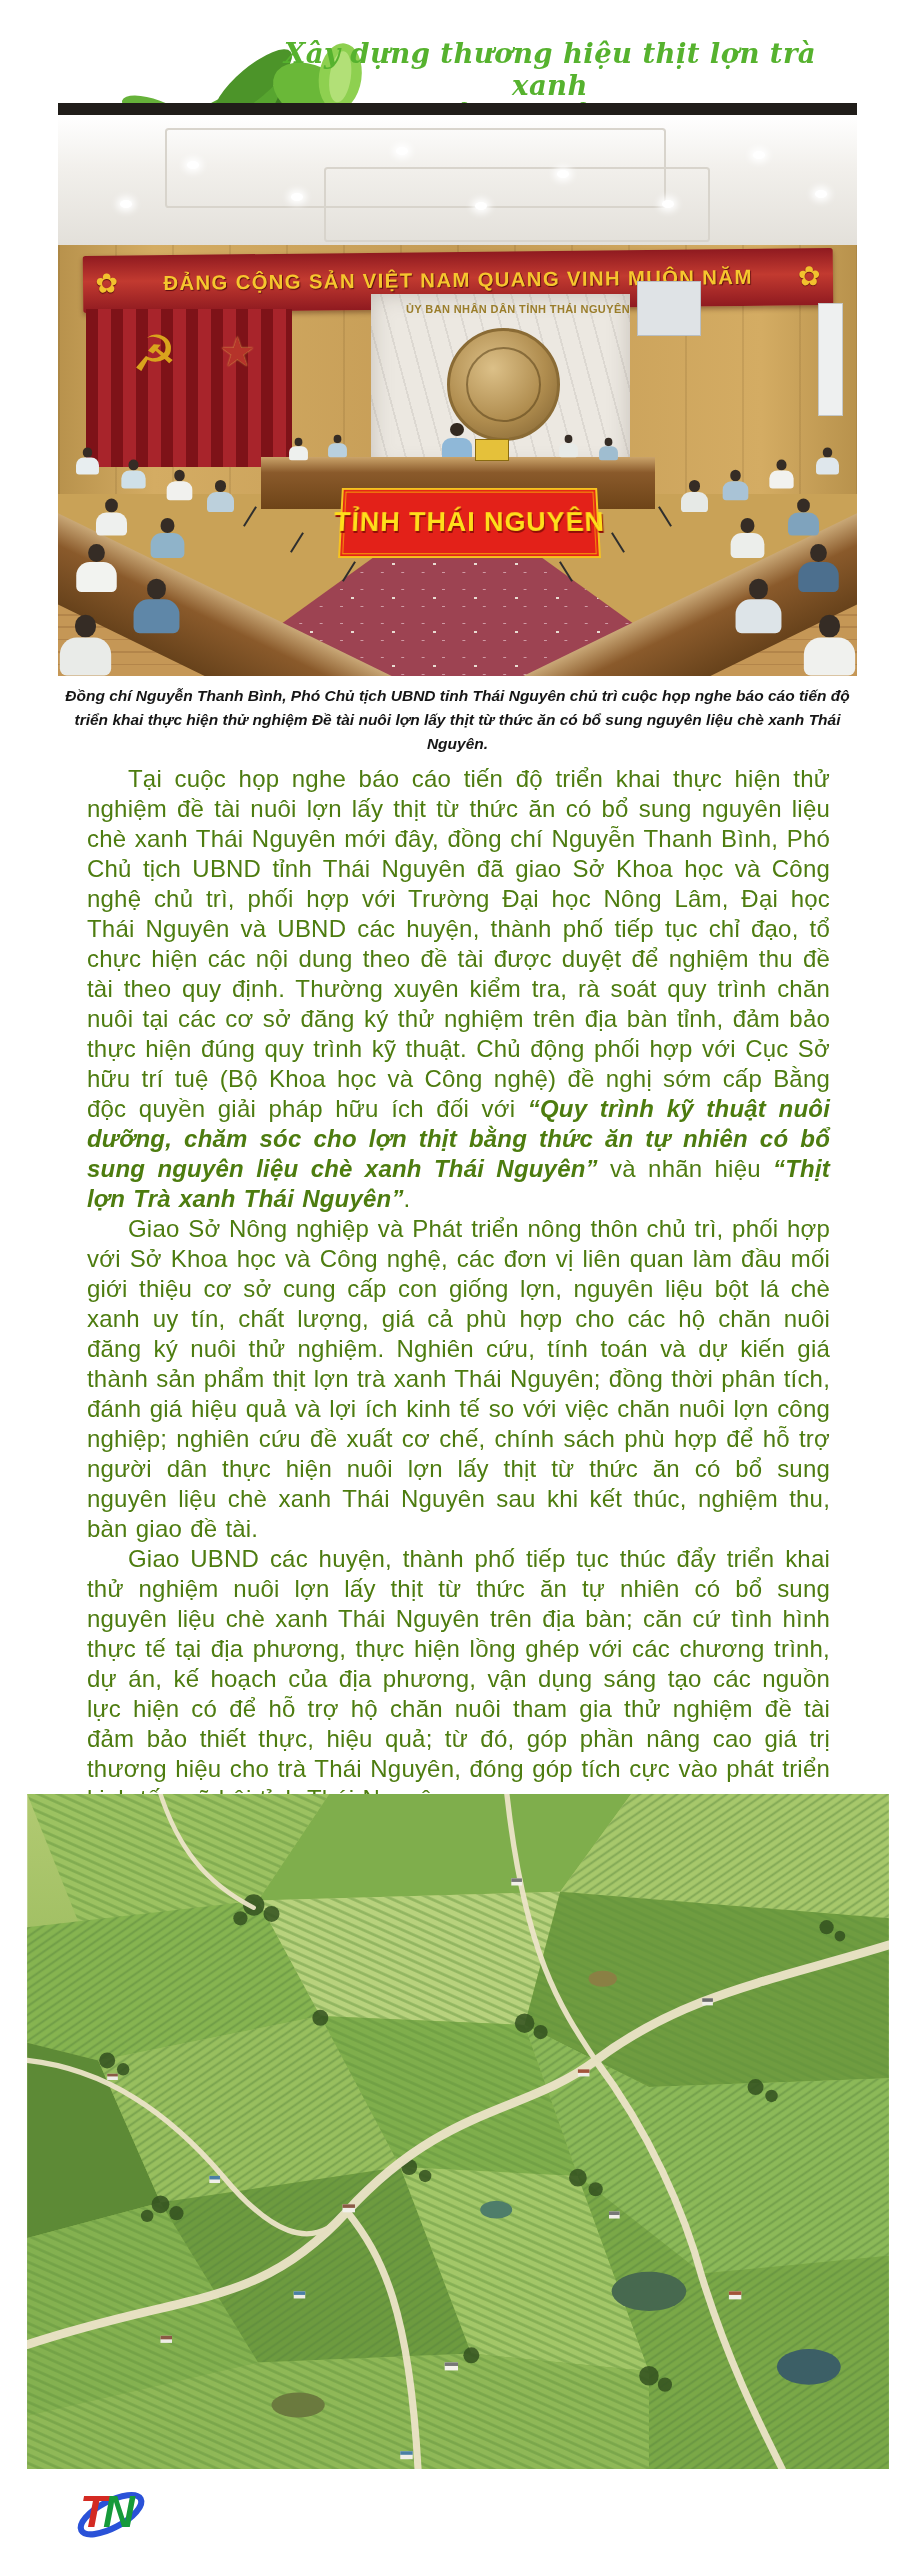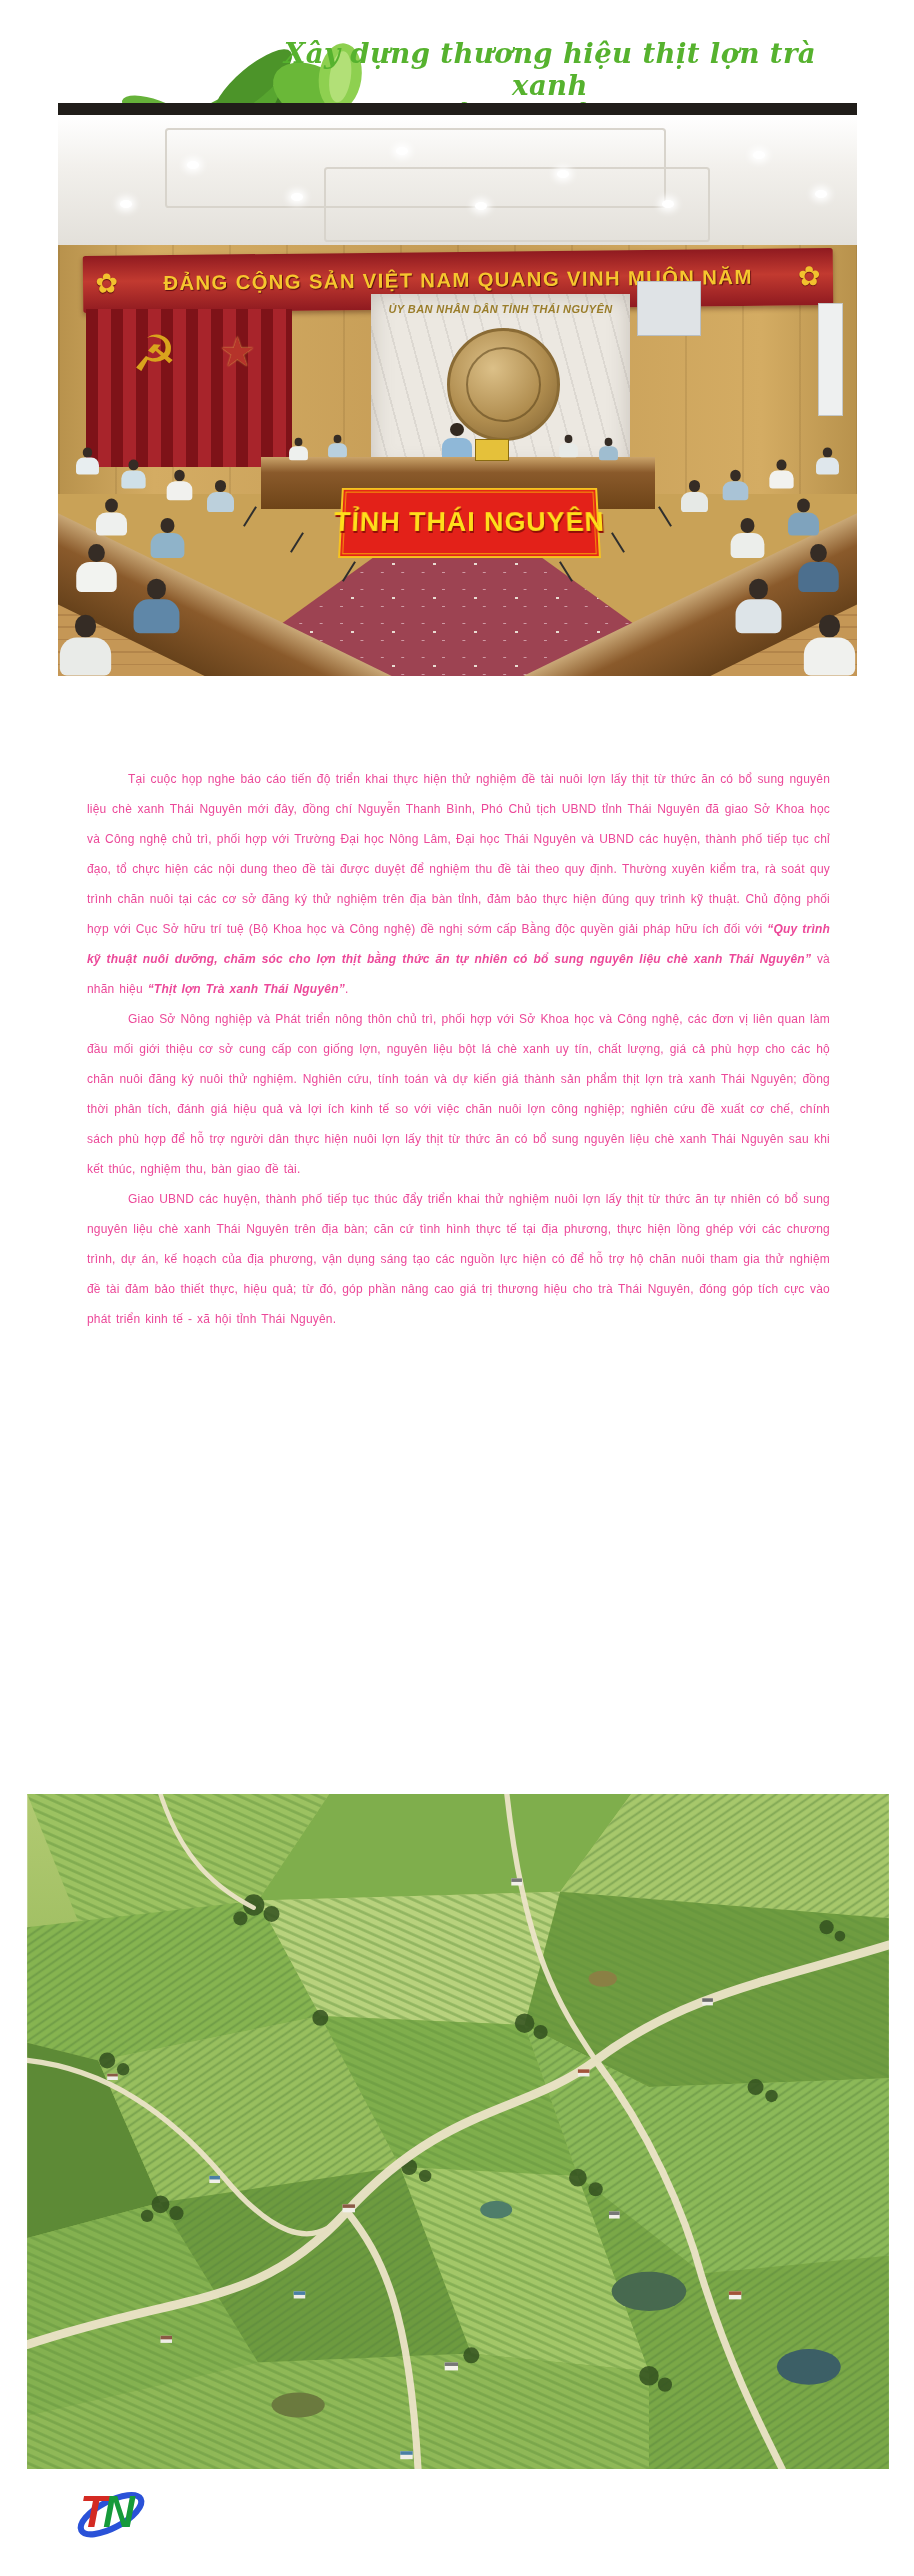--- a/index.html
+++ b/index.html
@@ -35,22 +35,22 @@
   .lotus{color:#f2c12e;font-size:27px;line-height:27px;text-shadow:0 0.9px 0.9px #5e0d10;}
   .pm-curtain{position:absolute;left:28px;top:206px;width:206px;height:158px;z-index:2;
               background:repeating-linear-gradient(90deg,#7e1218 0 12.4px,#a8242b 12.4px 25px);}
   .hs-icon{position:absolute;left:46px;top:19.5px;font-size:50px;color:#d9a31d;line-height:50px;}
   .star-icon{position:absolute;left:133px;top:23px;font-size:41px;color:#b5332a;line-height:41px;
              text-shadow:0 0 1.8px #e8c050;}
   .pm-marble{position:absolute;left:313px;top:191px;width:259px;height:176px;z-index:2;
              background:#ece8e1;box-shadow:inset 0 0 21px rgba(120,110,100,.35);}
   .pm-marble::before{content:"";position:absolute;inset:0;
              background:repeating-linear-gradient(75deg,rgba(150,145,140,.18) 0 1.8px,transparent 1.8px 18px);}
-  .pm-walltext{position:relative;margin-top:9px;text-align:center;color:#9a7d2a;font-weight:bold;
-             font-size:11px;letter-spacing:0.4px;white-space:nowrap;font-style:italic;}
+  .pm-walltext{position:relative;margin-top:9px;text-align:right;color:#9a7d2a;font-weight:bold;
+             font-size:11px;letter-spacing:0.4px;white-space:nowrap;}
   .pm-drum{position:absolute;left:76px;top:34px;width:107px;height:107px;border-radius:50%;
              background:radial-gradient(circle at 40% 35%,#dcc088,#b08d4f 55%,#7c5e2e);
              border:3.6px solid #8a6b35;}
   .pm-drum::after{content:"";position:absolute;inset:16px;border-radius:50%;
              border:2.7px solid rgba(90,65,25,.55);}
   .pm-screen{position:absolute;background:#dfe3e6;border:1.8px solid #b9bfc4;z-index:2;}
   .pm-ac{position:absolute;left:760px;top:200px;width:23px;height:111px;background:#eef0f0;
              border:0.9px solid #c5c8c8;z-index:2;}
   .pm-speaker{position:absolute;left:384px;top:320px;width:30px;z-index:3;}
   .pm-speaker .head{width:13.3px;height:13.3px;border-radius:50%;background:#33291f;margin:0 auto;}
@@ -83,22 +83,22 @@
   .person{position:absolute;width:27px;z-index:5;}
   .person .head{width:11.5px;height:11.5px;border-radius:50%;background:#352c25;margin:0 auto;}
   .person .torso{width:27px;height:19.5px;border-radius:9px 9px 3.6px 3.6px;margin-top:0.9px;}
   .mic{position:absolute;width:1.8px;height:23px;background:#2e2e2e;z-index:6;}
 
   
   .caption{position:absolute;left:49px;top:668px;width:817px;text-align:center;
            font-size:15.5px;line-height:24px;font-weight:bold;font-style:italic;color:#161616;}
 
   
-  .article{position:absolute;left:87px;top:748px;width:743px;color:#ec4899;
-           font-size:12px;line-height:30px;text-align:justify;letter-spacing:0.2px;word-spacing:1.3px;}
+  .article{position:absolute;left:87px;top:748px;width:743px;color:#4d7c0f;
+           font-size:24px;line-height:30px;text-align:justify;letter-spacing:0.2px;word-spacing:1.3px;}
   .article p{margin:0;text-indent:41px;}
   .article .bi{font-weight:bold;font-style:italic;}
 
   
   .photo-tea{position:absolute;left:27px;top:1778px;width:862px;height:675px;overflow:hidden;}
 
   
   .footer{position:absolute;left:0;top:2453px;width:915px;height:123px;background:#fff;}
   .tn-logo{position:absolute;left:73px;top:5.3px;width:76px;height:76px;}
   .footer-text{position:absolute;left:203px;top:7px;font-style:italic;font-weight:bold;color:#101010;}
@@ -267,20 +267,21 @@
     <span class="mic" style="left:191px;top:402px;transform:rotate(32deg);"></span>
     <span class="mic" style="left:238px;top:428px;transform:rotate(32deg);"></span>
     <span class="mic" style="left:290px;top:457px;transform:rotate(32deg);"></span>
     <span class="mic" style="right:191px;top:402px;transform:rotate(-32deg);"></span>
     <span class="mic" style="right:238px;top:428px;transform:rotate(-32deg);"></span>
     <span class="mic" style="right:290px;top:457px;transform:rotate(-32deg);"></span>
 
     <div class="pm-darkstrip"></div>
   </div>
 
+  <div class="caption">Đồng chí Nguyễn Thanh Bình, Phó Chủ tịch UBND tỉnh Thái Nguyên chủ trì cuộc họp nghe báo cáo tiến độ triển khai thực hiện thử nghiệm Đề tài nuôi lợn lấy thịt từ thức ăn có bổ sung nguyên liệu chè xanh Thái Nguyên.</div>
 
   <div class="article">
     <p><span>Tại cuộc họp nghe báo cáo tiến độ triển khai thực hiện thử nghiệm đề tài nuôi lợn lấy thịt từ thức ăn có bổ sung nguyên liệu chè xanh Thái Nguyên mới đây, đồng chí Nguyễn Thanh Bình, Phó Chủ tịch UBND tỉnh Thái Nguyên đã giao Sở Khoa học và Công nghệ chủ trì, phối hợp với Trường Đại học Nông Lâm, Đại học Thái Nguyên và UBND các huyện, thành phố tiếp tục chỉ đạo, tổ chực hiện các nội dung theo đề tài được duyệt để nghiệm thu đề tài theo quy định. Thường xuyên kiểm tra, rà soát quy trình chăn nuôi tại các cơ sở đăng ký thử nghiệm trên địa bàn tỉnh, đảm bảo thực hiện đúng quy trình kỹ thuật. Chủ động phối hợp với Cục Sở hữu trí tuệ (Bộ Khoa học và Công nghệ) đề nghị sớm cấp Bằng độc quyền giải pháp hữu ích đối với </span><span class="bi">“Quy trình kỹ thuật nuôi dưỡng, chăm sóc cho lợn thịt bằng thức ăn tự nhiên có bổ sung nguyên liệu chè xanh Thái Nguyên”</span><span> và nhãn hiệu </span><span class="bi">“Thịt lợn Trà xanh Thái Nguyên”</span><span>.</span></p>
     <p>Giao Sở Nông nghiệp và Phát triển nông thôn chủ trì, phối hợp với Sở Khoa học và Công nghệ, các đơn vị liên quan làm đầu mối giới thiệu cơ sở cung cấp con giống lợn, nguyên liệu bột lá chè xanh uy tín, chất lượng, giá cả phù hợp cho các hộ chăn nuôi đăng ký nuôi thử nghiệm. Nghiên cứu, tính toán và dự kiến giá thành sản phẩm thịt lợn trà xanh Thái Nguyên; đồng thời phân tích, đánh giá hiệu quả và lợi ích kinh tế so với việc chăn nuôi lợn công nghiệp; nghiên cứu đề xuất cơ chế, chính sách phù hợp để hỗ trợ người dân thực hiện nuôi lợn lấy thịt từ thức ăn có bổ sung nguyên liệu chè xanh Thái Nguyên sau khi kết thúc, nghiệm thu, bàn giao đề tài.</p>
     <p>Giao UBND các huyện, thành phố tiếp tục thúc đẩy triển khai thử nghiệm nuôi lợn lấy thịt từ thức ăn tự nhiên có bổ sung nguyên liệu chè xanh Thái Nguyên trên địa bàn; căn cứ tình hình thực tế tại địa phương, thực hiện lồng ghép với các chương trình, dự án, kế hoạch của địa phương, vận dụng sáng tạo các nguồn lực hiện có để hỗ trợ hộ chăn nuôi tham gia thử nghiệm đề tài đảm bảo thiết thực, hiệu quả; từ đó, góp phần nâng cao giá trị thương hiệu cho trà Thái Nguyên, đóng góp tích cực vào phát triển kinh tế - xã hội tỉnh Thái Nguyên.</p>
   </div>
 
   <div class="photo-tea">
     <svg width="862" height="675" viewBox="0 0 970 760">
       <defs>

